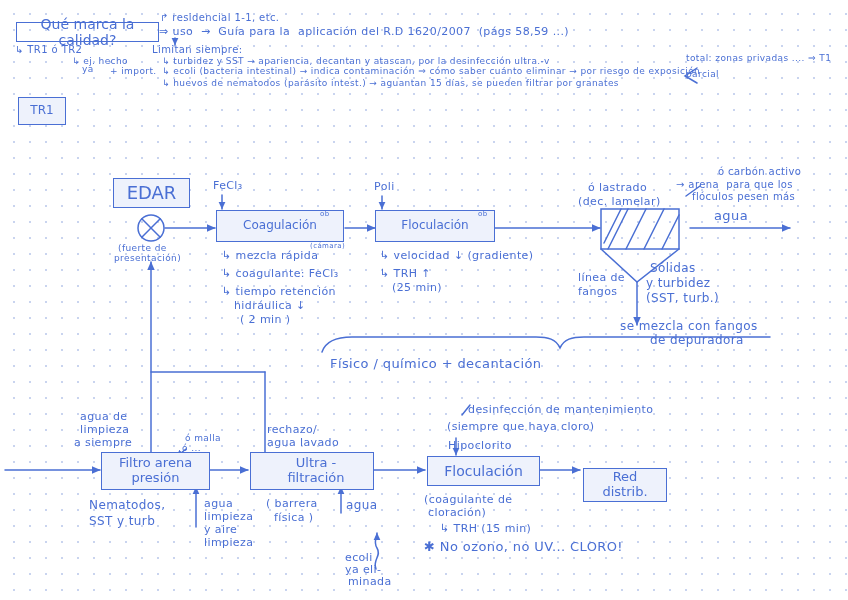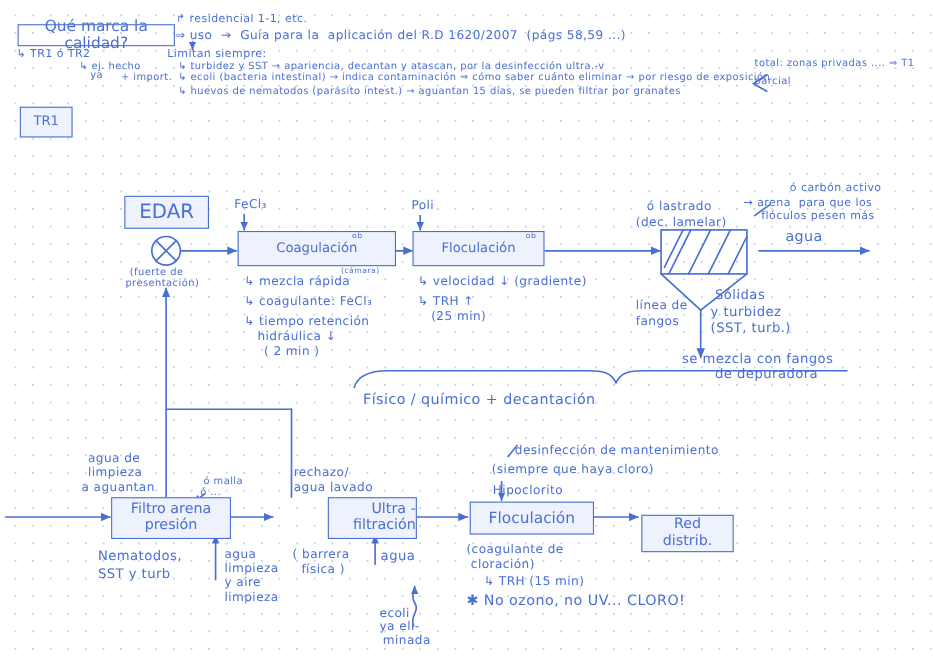--- a/index.html
+++ b/index.html
@@ -140,21 +140,21 @@
 </div>
 
 <div class="box t18" style="left:113px;top:178px;width:77px;height:30px;">
   <span>EDAR</span>
 </div>
 <div class="ink t9" style="left:118px;top:243px;">(fuerte de</div>
 <div class="ink t9" style="left:114px;top:253px;">presentación)</div>
 
 <div class="ink t11" style="left:213px;top:180px;">FeCl₃</div>
 
-<div class="box t16" style="left:216px;top:210px;width:144px;height:32px;">
+<div class="box t16" style="left:216px;top:210px;width:128px;height:32px;">
   <span>Coagulación</span>
 </div>
 <div class="ink t7" style="left:320px;top:211px;">ob</div>
 <div class="ink t7" style="left:310px;top:243px;">(cámara)</div>
 
 <div class="ink t11" style="left:222px;top:250px;">↳ mezcla rápida</div>
 <div class="ink t11" style="left:222px;top:268px;">↳ coagulante: FeCl₃</div>
 <div class="ink t11" style="left:222px;top:286px;">↳ tiempo retención</div>
 <div class="ink t11" style="left:234px;top:300px;">hidráulica ↓</div>
 <div class="ink t11" style="left:240px;top:314px;">( 2 min )</div>
@@ -184,42 +184,42 @@
 <div class="ink t12" style="left:646px;top:277px;">y turbidez</div>
 <div class="ink t12" style="left:646px;top:292px;">(SST, turb.)</div>
 
 <div class="ink t12" style="left:620px;top:320px;">se mezcla con fangos</div>
 <div class="ink t12" style="left:650px;top:334px;">de depuradora</div>
 
 <div class="ink t13" style="left:330px;top:357px;">Físico / químico + decantación</div>
 
 <div class="ink t11" style="left:80px;top:411px;">agua de</div>
 <div class="ink t11" style="left:80px;top:424px;">limpieza</div>
-<div class="ink t11" style="left:74px;top:437px;">a aguantan</div>
+<div class="ink t11" style="left:74px;top:437px;">a siempre</div>
 
 <div class="ink t9" style="left:185px;top:433px;">ó malla</div>
 <div class="ink t9" style="left:182px;top:443px;">ó ...</div>
 
 <div class="box t13" style="left:101px;top:452px;width:109px;height:38px;flex-direction:column;">
   <span>Filtro arena</span>
   <span>presión</span>
 </div>
 
 <div class="ink t12" style="left:89px;top:499px;">Nematodos,</div>
 <div class="ink t12" style="left:89px;top:515px;">SST y turb</div>
 
 <div class="ink t11" style="left:204px;top:498px;">agua</div>
 <div class="ink t11" style="left:204px;top:511px;">limpieza</div>
 <div class="ink t11" style="left:204px;top:524px;">y aire</div>
 <div class="ink t11" style="left:204px;top:537px;">limpieza</div>
 
 <div class="ink t11" style="left:267px;top:424px;">rechazo/</div>
 <div class="ink t11" style="left:267px;top:437px;">agua lavado</div>
 
-<div class="box t13" style="left:250px;top:452px;width:81px;height:38px;flex-direction:column;align-items:flex-end;padding-left:8px;margin-left:48px;">
+<div class="box t13" style="left:250px;top:452px;width:124px;height:38px;flex-direction:column;align-items:center;padding-left:8px;">
   <span>Ultra -</span>
   <span>filtración</span>
 </div>
 
 <div class="ink t11" style="left:266px;top:498px;">( barrera</div>
 <div class="ink t11" style="left:274px;top:512px;">física )</div>
 <div class="ink t12" style="left:346px;top:499px;">agua</div>
 
 <div class="ink t11" style="left:345px;top:552px;">ecoli</div>
 <div class="ink t11" style="left:345px;top:564px;">ya eli-</div>

